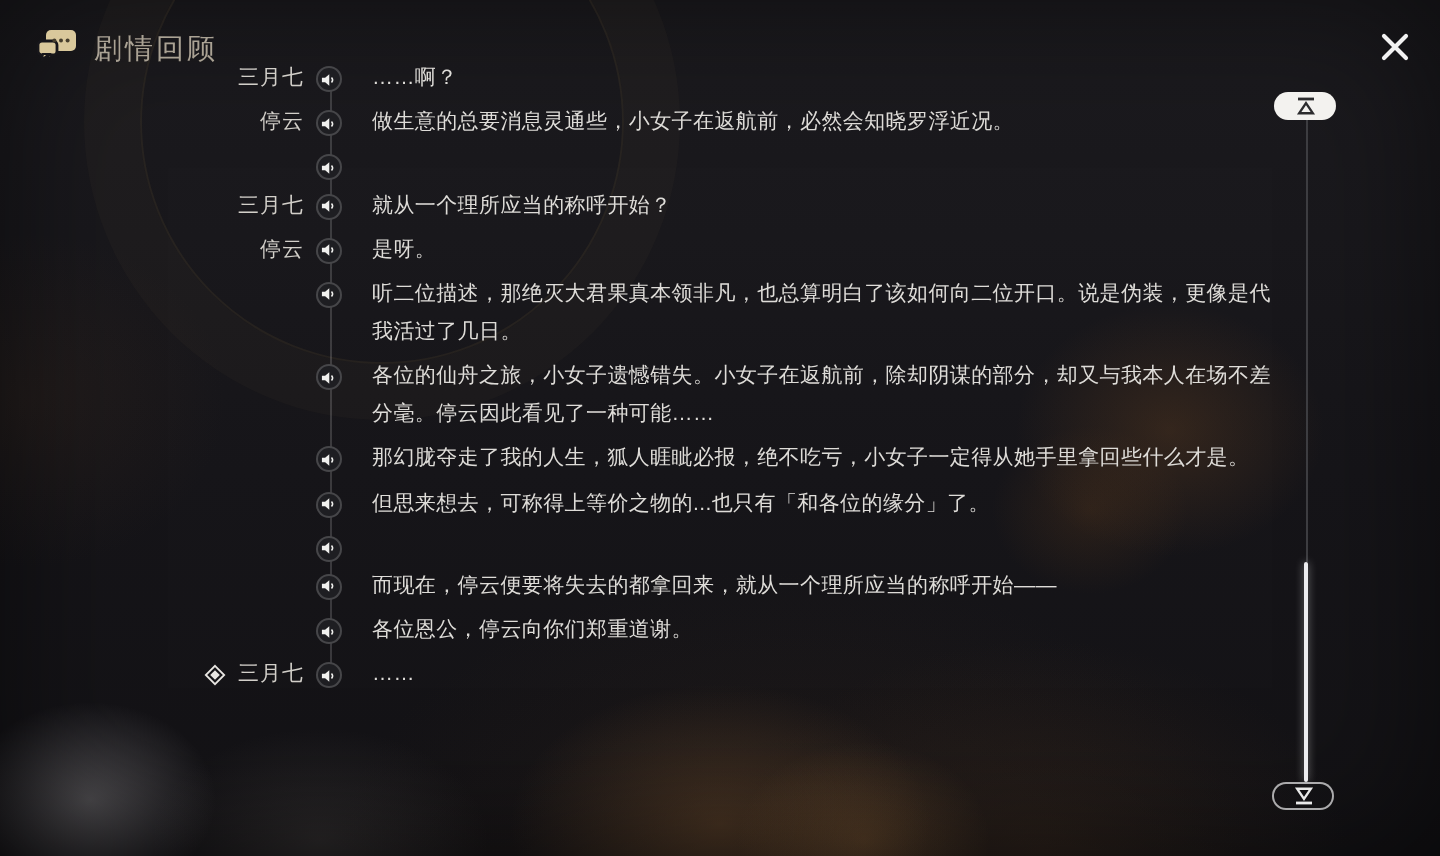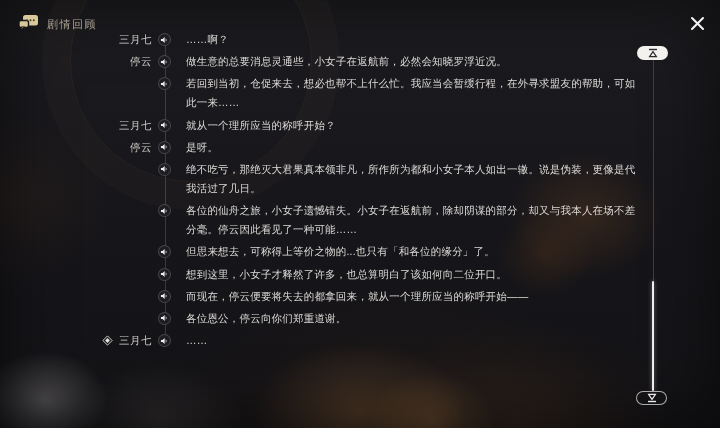--- a/index.html
+++ b/index.html
@@ -22,21 +22,21 @@
       radial-gradient(140px 120px at 15px 200px, rgba(90,60,35,0.16), rgba(0,0,0,0) 70%),
       linear-gradient(180deg,#1c1b1f 0%, #161519 55%, #131215 100%);
   }
   .bg::before{content:"";position:absolute;inset:0;box-shadow:inset 0 0 70px rgba(0,0,0,0.55);}
   .bg::after{
     content:"";position:absolute;left:70px;top:-60px;width:240px;height:240px;border-radius:50%;
     border:1px solid rgba(200,170,95,0.08);
     box-shadow:0 0 0 28px rgba(200,170,95,0.03);
   }
   header{position:absolute;left:18px;top:14px;z-index:3;display:flex;align-items:center;gap:8px;}
-  .htitle{font-size:11px;letter-spacing:1.5px;color:#aaa294;}
+  .htitle{font-size:14px;letter-spacing:1.5px;color:#aaa294;}
   .close{
     position:absolute;right:12px;top:12px;z-index:4;width:22px;height:22px;
     background:none;border:none;padding:0;cursor:pointer;display:flex;align-items:center;justify-content:center;
   }
   .dialogue{position:absolute;left:0;top:30px;width:650px;z-index:2;}
   .dialogue::before{
     content:"";position:absolute;left:165px;top:14px;bottom:12px;width:1px;
     background:rgba(255,255,255,0.16);
   }
   .row{
@@ -129,21 +129,20 @@
       <span class="nm"></span>
     </div>
     <div class="iconcell">
       <span class="voice">
         <svg width="8" height="8" viewBox="0 0 10 10">
           <path d="M1.2 3.6 v2.8 h2 l2.6 2.2 v-7.2 l-2.6 2.2 z" fill="#f0f0ee"></path>
           <path d="M7.2 3.4 a2.4 2.4 0 0 1 0 3.2" fill="none" stroke="#f0f0ee" stroke-width="0.9"></path>
         </svg>
       </span>
     </div>
-    <div class="text">若回到当初，仓促来去，想必也帮不上什么忙。我应当会暂缓行程，在外寻求盟友的帮助，可如此一来……</div>
   </div>
       <div class="row">
     <div class="name">
 
       <span class="nm">三月七</span>
     </div>
     <div class="iconcell">
       <span class="voice">
         <svg width="8" height="8" viewBox="0 0 10 10">
           <path d="M1.2 3.6 v2.8 h2 l2.6 2.2 v-7.2 l-2.6 2.2 z" fill="#f0f0ee"></path>
@@ -174,21 +173,21 @@
       <span class="nm"></span>
     </div>
     <div class="iconcell">
       <span class="voice">
         <svg width="8" height="8" viewBox="0 0 10 10">
           <path d="M1.2 3.6 v2.8 h2 l2.6 2.2 v-7.2 l-2.6 2.2 z" fill="#f0f0ee"></path>
           <path d="M7.2 3.4 a2.4 2.4 0 0 1 0 3.2" fill="none" stroke="#f0f0ee" stroke-width="0.9"></path>
         </svg>
       </span>
     </div>
-    <div class="text">绝不吃亏，那绝灭大君果真本领非凡，所作所为都和小女子本人如出一辙。说是伪装，更像是代我活过了几日。</div>
+    <div class="text">听二位描述，那绝灭大君果真本领非凡，也总算明白了该如何向二位开口。说是伪装，更像是代我活过了几日。</div>
   </div>
       <div class="row">
     <div class="name">
 
       <span class="nm"></span>
     </div>
     <div class="iconcell">
       <span class="voice">
         <svg width="8" height="8" viewBox="0 0 10 10">
           <path d="M1.2 3.6 v2.8 h2 l2.6 2.2 v-7.2 l-2.6 2.2 z" fill="#f0f0ee"></path>
@@ -204,36 +203,50 @@
       <span class="nm"></span>
     </div>
     <div class="iconcell">
       <span class="voice">
         <svg width="8" height="8" viewBox="0 0 10 10">
           <path d="M1.2 3.6 v2.8 h2 l2.6 2.2 v-7.2 l-2.6 2.2 z" fill="#f0f0ee"></path>
           <path d="M7.2 3.4 a2.4 2.4 0 0 1 0 3.2" fill="none" stroke="#f0f0ee" stroke-width="0.9"></path>
         </svg>
       </span>
     </div>
+    <div class="text">那幻胧夺走了我的人生，狐人睚眦必报，绝不吃亏，小女子一定得从她手里拿回些什么才是。</div>
+  </div>
+      <div class="row">
+    <div class="name">
+
+      <span class="nm"></span>
+    </div>
+    <div class="iconcell">
+      <span class="voice">
+        <svg width="8" height="8" viewBox="0 0 10 10">
+          <path d="M1.2 3.6 v2.8 h2 l2.6 2.2 v-7.2 l-2.6 2.2 z" fill="#f0f0ee"></path>
+          <path d="M7.2 3.4 a2.4 2.4 0 0 1 0 3.2" fill="none" stroke="#f0f0ee" stroke-width="0.9"></path>
+        </svg>
+      </span>
+    </div>
     <div class="text">但思来想去，可称得上等价之物的...也只有「和各位的缘分」了。</div>
   </div>
       <div class="row">
     <div class="name">
 
       <span class="nm"></span>
     </div>
     <div class="iconcell">
       <span class="voice">
         <svg width="8" height="8" viewBox="0 0 10 10">
           <path d="M1.2 3.6 v2.8 h2 l2.6 2.2 v-7.2 l-2.6 2.2 z" fill="#f0f0ee"></path>
           <path d="M7.2 3.4 a2.4 2.4 0 0 1 0 3.2" fill="none" stroke="#f0f0ee" stroke-width="0.9"></path>
         </svg>
       </span>
     </div>
-    <div class="text">想到这里，小女子才释然了许多，也总算明白了该如何向二位开口。</div>
   </div>
       <div class="row">
     <div class="name">
 
       <span class="nm"></span>
     </div>
     <div class="iconcell">
       <span class="voice">
         <svg width="8" height="8" viewBox="0 0 10 10">
           <path d="M1.2 3.6 v2.8 h2 l2.6 2.2 v-7.2 l-2.6 2.2 z" fill="#f0f0ee"></path>

